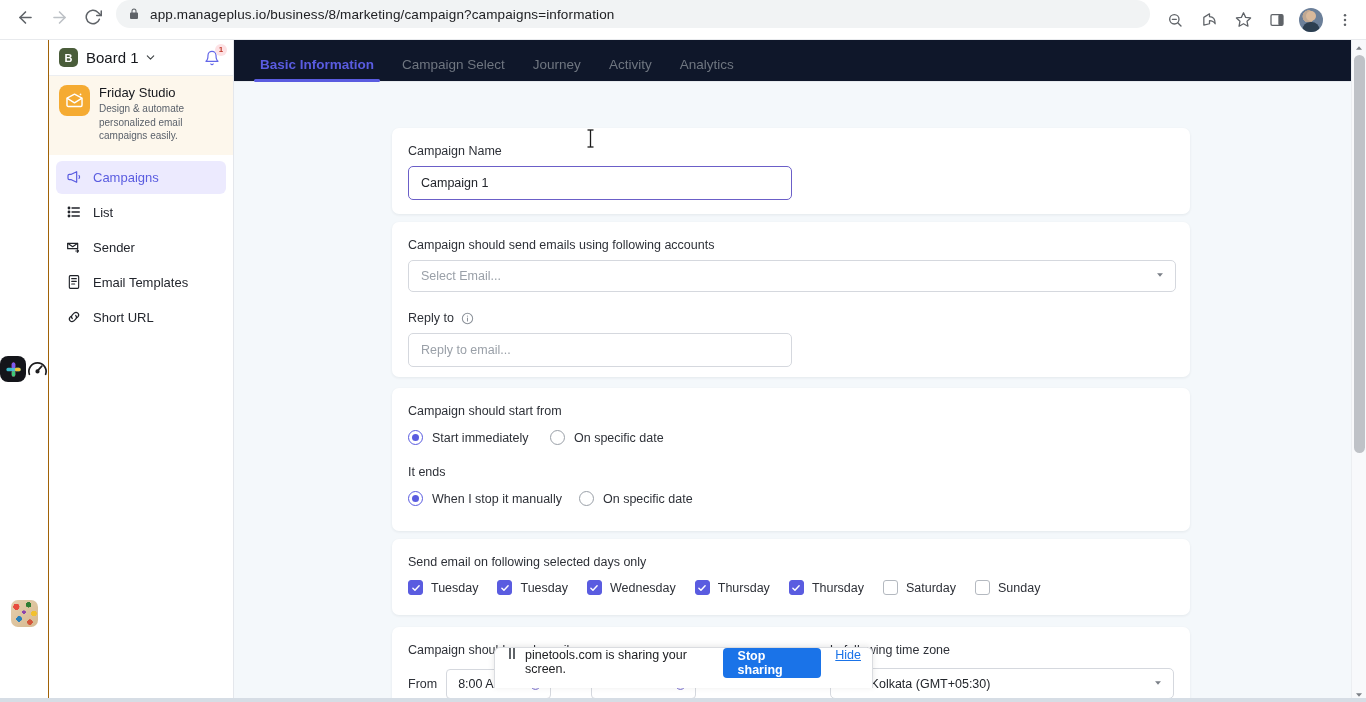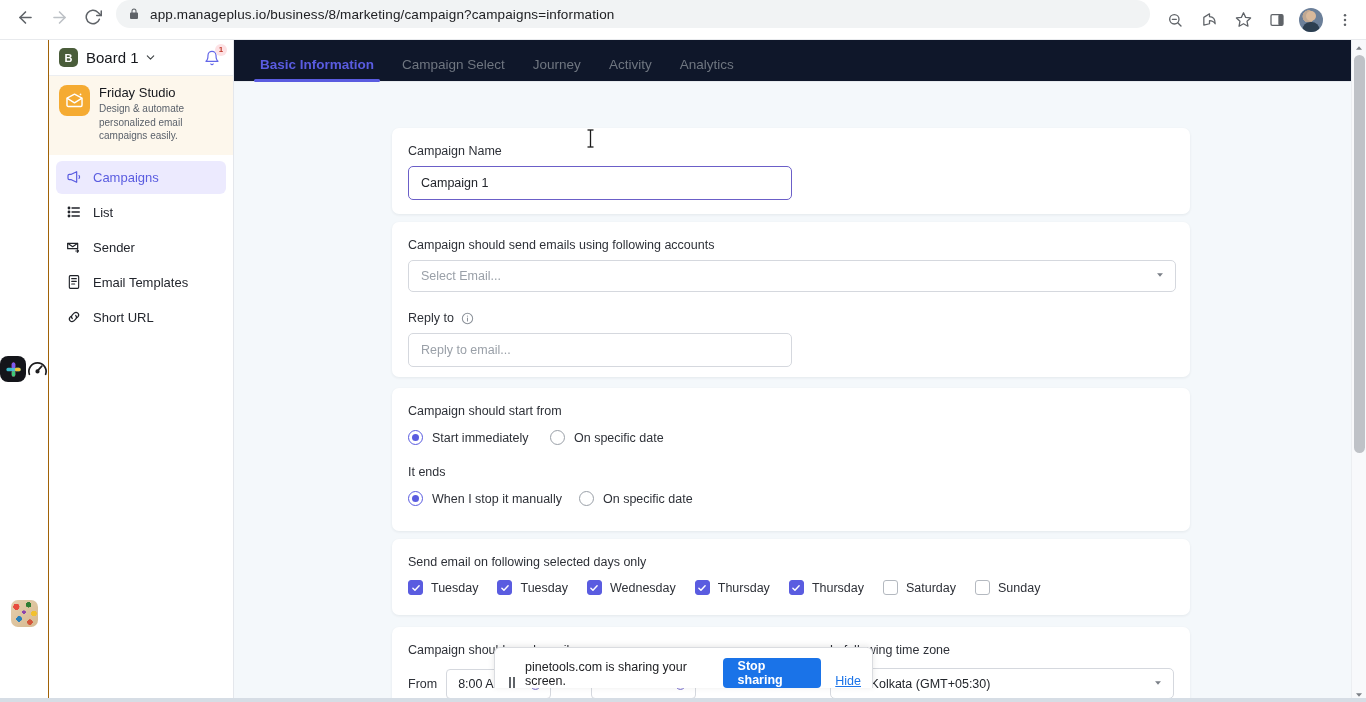--- a/index.html
+++ b/index.html
@@ -228,21 +228,21 @@
   .time-box .clk { margin-left: auto; color: #6b5fc8; display:flex; }
 
   
   .share-bar {
     position: absolute; left: 494px; top: 647px;
     width: 379px; height: 41px;
     background: #ffffff;
     border: 1px solid #dadce0;
     border-bottom: none;
     border-radius: 6px 6px 0 0;
-    display: flex; align-items: flex-end;
+    display: flex; align-items: flex-start;
     padding: 0 11px 0 14px;
     box-shadow: 0 -1px 6px rgba(0,0,0,0.10);
     z-index: 50;
   }
   .pause-ico { display: flex; gap: 2px; margin-right: 10px; }
   .pause-ico i { width: 2px; height: 11px; background: #5f6368; display:block; }
   .share-text { font-size: 12.5px; color: #202124; }
   .stop-btn {
     margin-left: 12px;
     background: #1a73e8; color: #fff;

